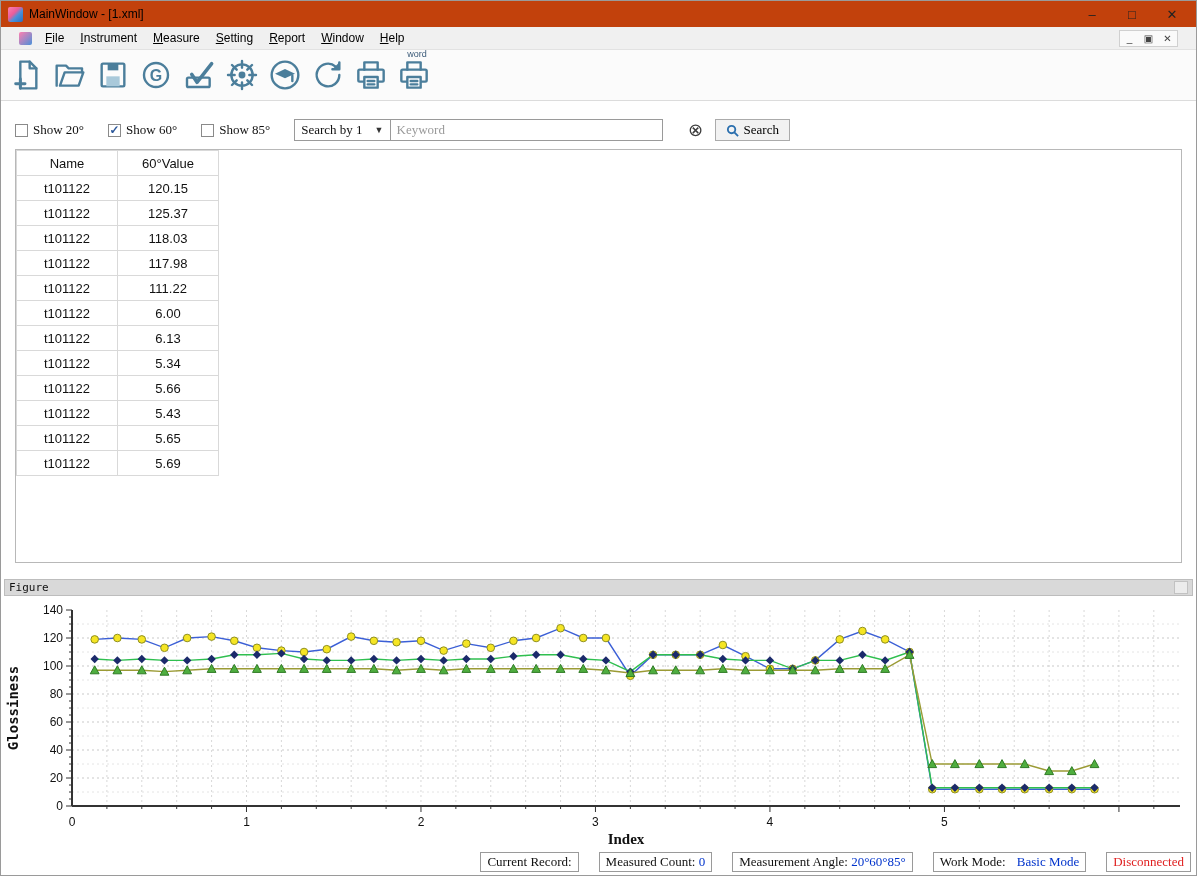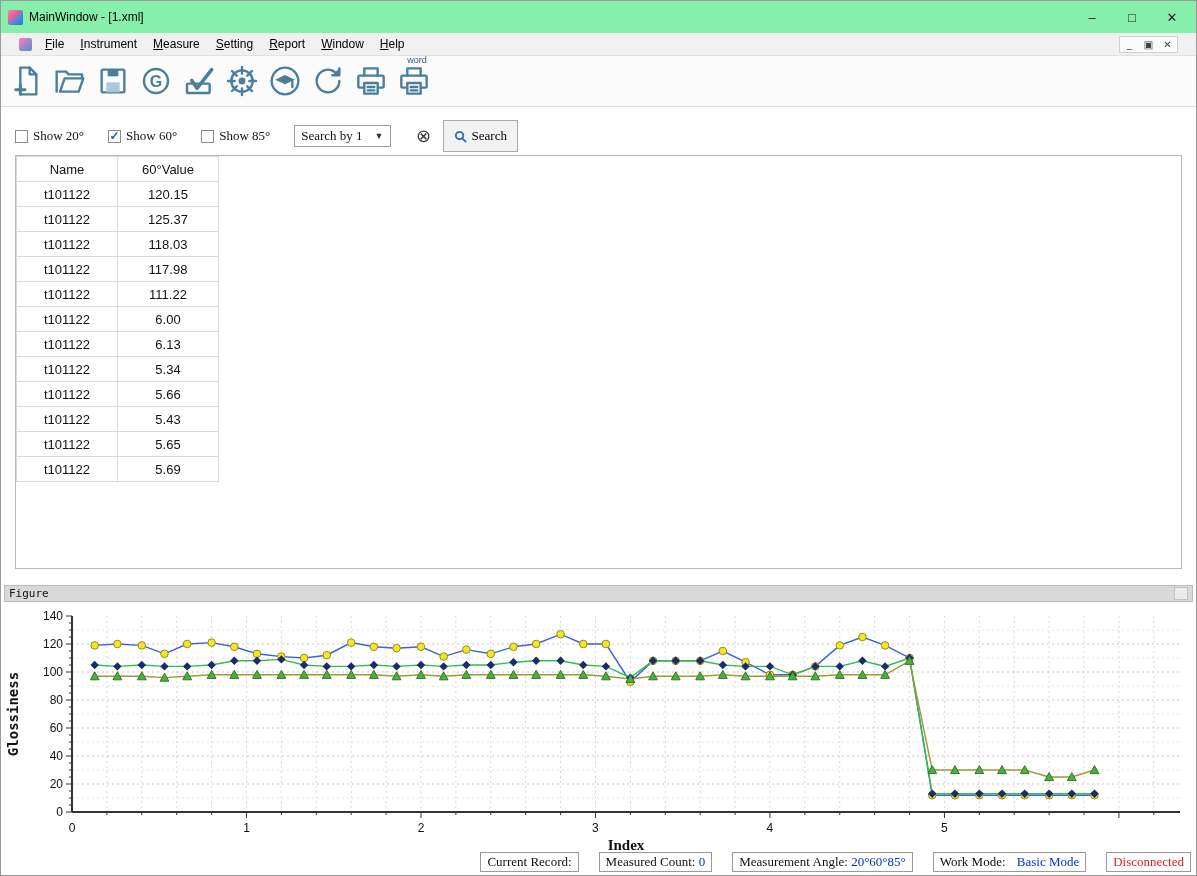--- a/index.html
+++ b/index.html
@@ -3,21 +3,21 @@
 <meta charset="utf-8">
 <style>
   * { box-sizing: border-box; margin: 0; padding: 0; }
   html,body { width:1197px; height:876px; overflow:hidden; }
   body {
     font-family: "Liberation Sans", sans-serif;
     background:#fff; color:#111; position:relative;
     border:1px solid #9a9a9a;
   }
   
-  .titlebar { height:32px; display:flex; align-items:center; padding:0 4px 0 7px; background:#86efac; }
+  .titlebar { height:26px; display:flex; align-items:center; padding:0 4px 0 7px; background:#c2410c; }
   .app-icon { width:15px; height:15px; border-radius:2px;
     background:linear-gradient(135deg,#ff7fb0 0%,#e85d9a 40%,#4a90d9 60%,#2c6fbd 100%); margin-right:6px; flex:0 0 auto;}
   .title-text { font-size:12px; color:#000; flex:1; }
   .win-controls { display:flex; }
   .win-btn { width:40px; height:24px; display:flex; align-items:center; justify-content:center; font-size:13px; color:#222; }
   
   .menubar { height:23px; display:flex; align-items:center; background:#f0f0f0; border-bottom:1px solid #e2e2e2; padding:0 16px; }
   .child-icon { width:13px; height:13px; border-radius:2px;
     background:linear-gradient(135deg,#ff7fb0,#4a90d9); margin:0 5px 0 2px; flex:0 0 auto;}
   .menu-item { font-size:12px; padding:3px 8px; color:#000; }
@@ -36,21 +36,21 @@
   .chk-box { width:13px; height:13px; border:1px solid #8a8a8a; background:#fff; margin-right:5px;
     display:flex; align-items:center; justify-content:center; font-size:12px; color:#2b579a; font-weight:bold; line-height:1;}
   .searchby { border:1px solid #9a9a9a; background:#fff; height:22px; display:flex; align-items:center;
     padding:0 6px; font-size:13px; gap:12px; margin-right:0; }
   .searchby .arrow { font-size:9px; color:#333; }
   .kw-input { width:272px; height:22px; border:1px solid #9a9a9a; border-left:none; padding:0 6px;
     font-family:"Liberation Serif", serif; font-size:13px; }
   .kw-input::placeholder { color:#9a9a9a; }
   .clear-btn { margin-left:22px; width:22px; height:22px; border:none; background:transparent;
     font-size:18px; color:#3c3c3c; line-height:1; display:flex; align-items:center; justify-content:center;}
-  .search-btn { margin-left:8px; height:32px; border:1px solid #ababab; background:#f2f2f2;
+  .search-btn { margin-left:8px; height:22px; border:1px solid #ababab; background:#f2f2f2;
     font-family:"Liberation Serif", serif; font-size:13px; padding:0 10px; display:flex; align-items:center; gap:5px;}
   .search-btn svg { stroke:#2b6fae; fill:none; stroke-width:2; }
   
   .main-panel { margin:6px 14px 0 14px; height:414px; border:1px solid #b8b8b8; background:#fff; overflow:hidden; }
   table.data { border-collapse:collapse; font-size:13px; }
   table.data th, table.data td { border:1px solid #d9d9d9; width:101px; height:25px; text-align:center; font-weight:normal; padding:0 4px;}
   table.data th { background:#fff; }
   
   .figure-bar { margin:16px 3px 0 3px; height:17px; background:#d9d9d9; border:1px solid #bdbdbd;
     display:flex; align-items:center; font-family:"DejaVu Sans Mono", monospace; font-size:11px; padding:0 4px; color:#111;}
@@ -176,20 +176,21 @@
       </label>
       <label class="chk">
         <span class="chk-box"></span>
         <span>Show 85°</span>
       </label>
     </div>
   <div class="searchby">
     <span>Search by 1</span>
     <span class="arrow">▼</span>
   </div>
+  <input class="kw-input" type="text" placeholder="Keyword" style="">
   <button class="clear-btn">⊗</button>
   <button class="search-btn">
     <svg width="13" height="13" viewBox="0 0 14 14">
         <circle cx="6" cy="6" r="4"></circle>
         <path d="M9 9l4 4"></path>
       </svg>
     <span>Search</span>
   </button>
 </div>
 

